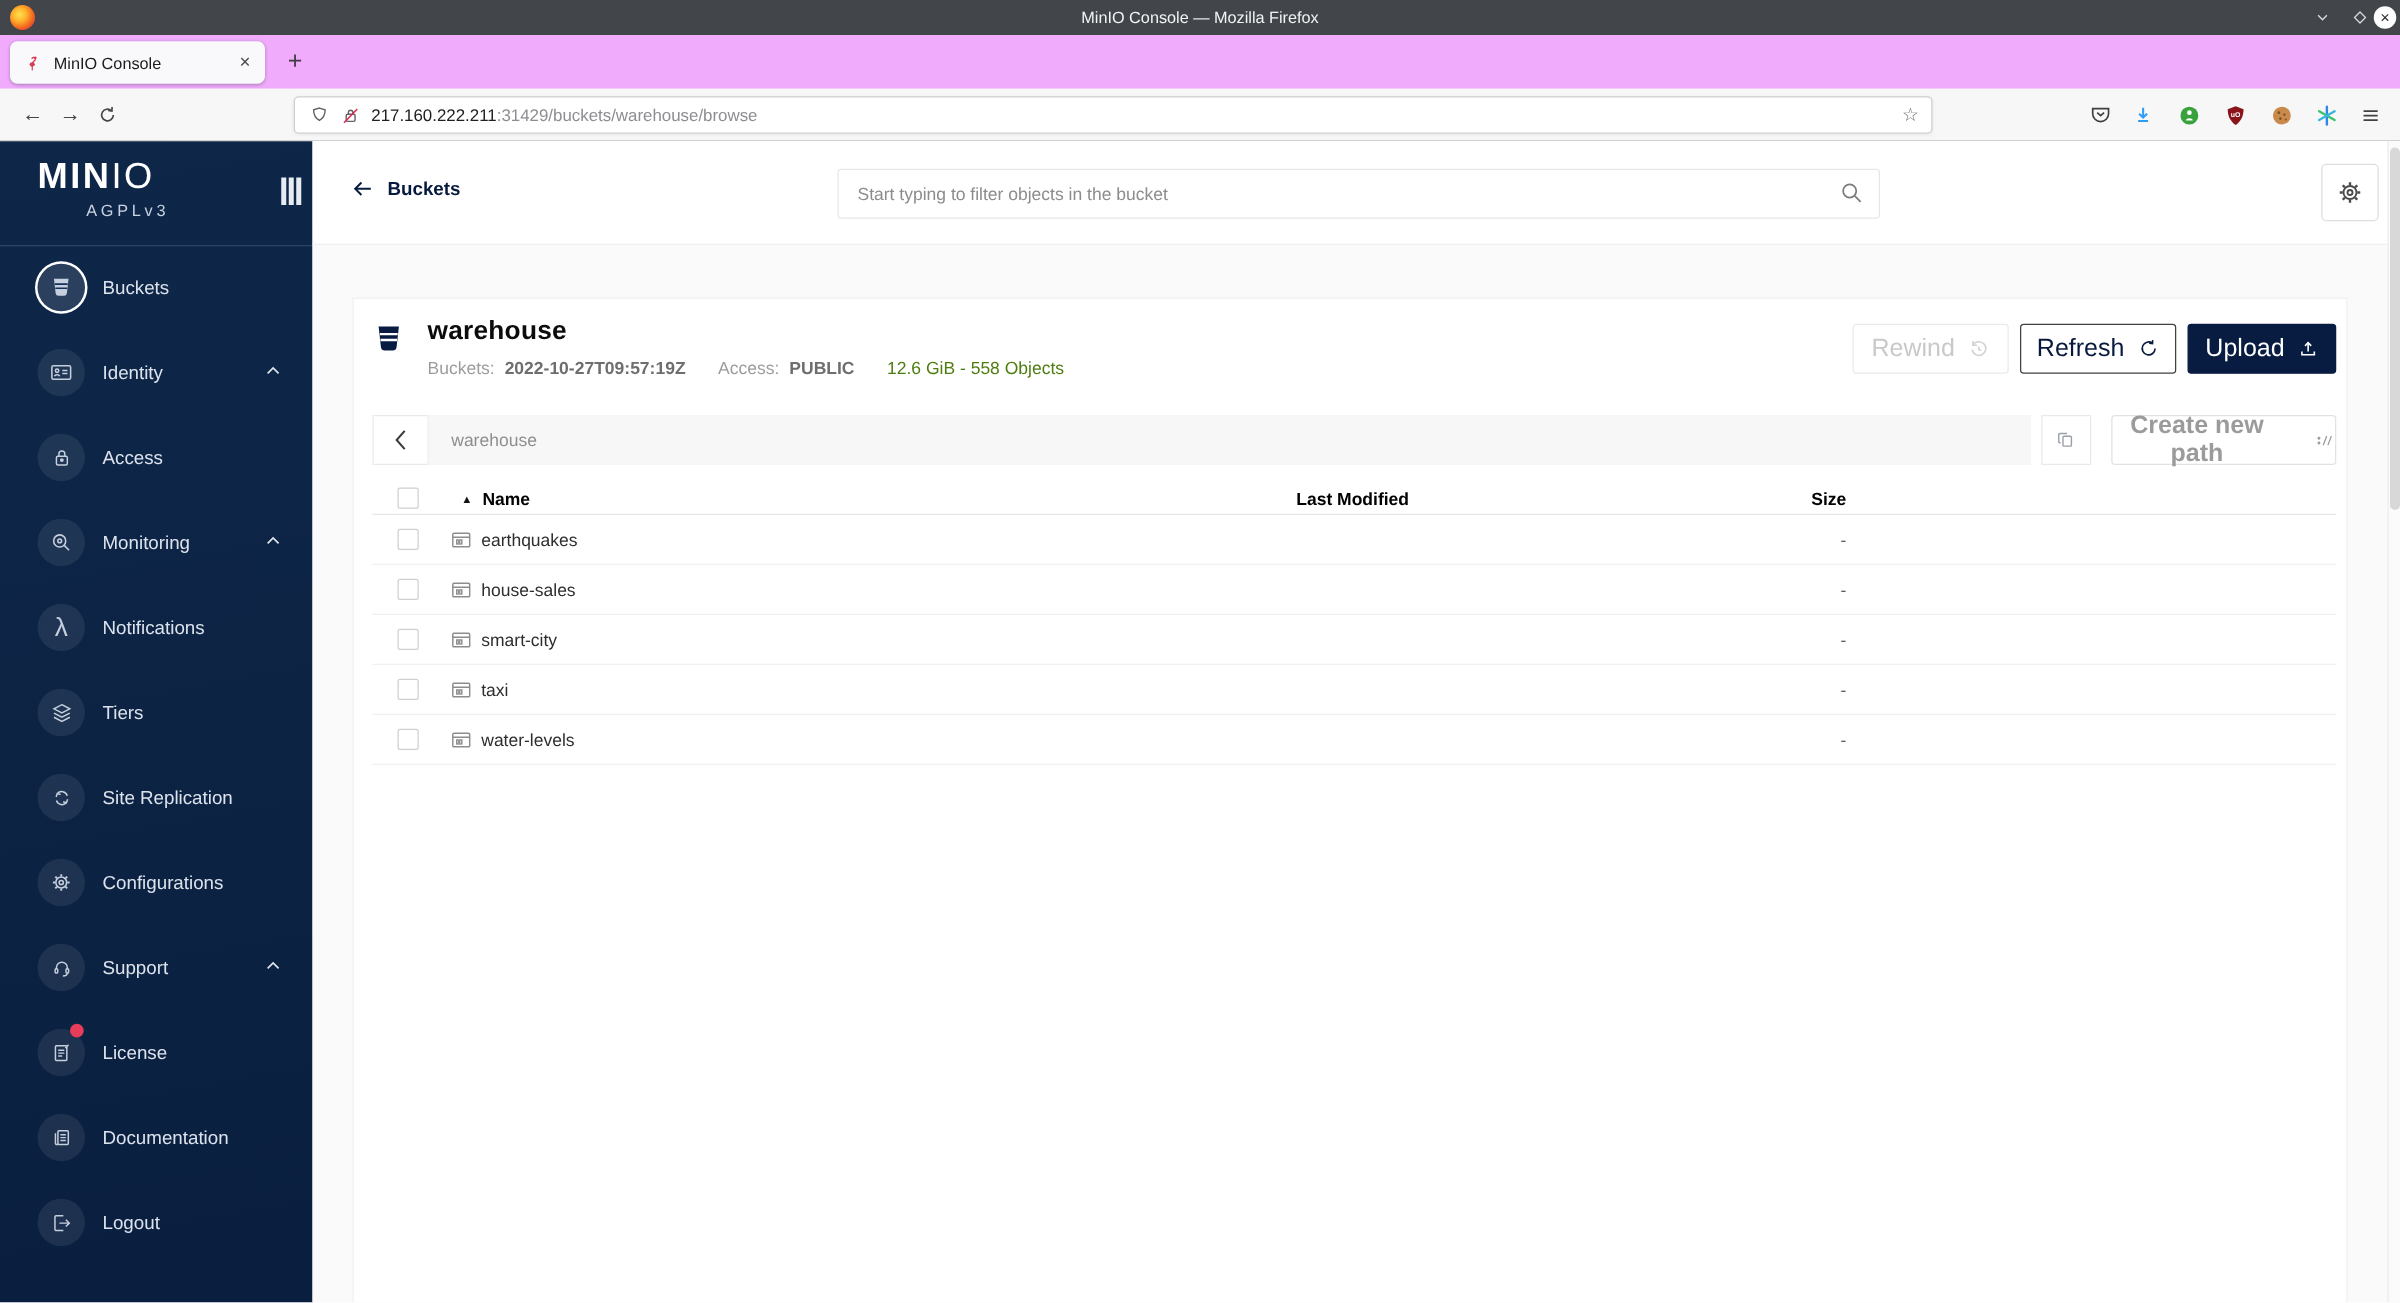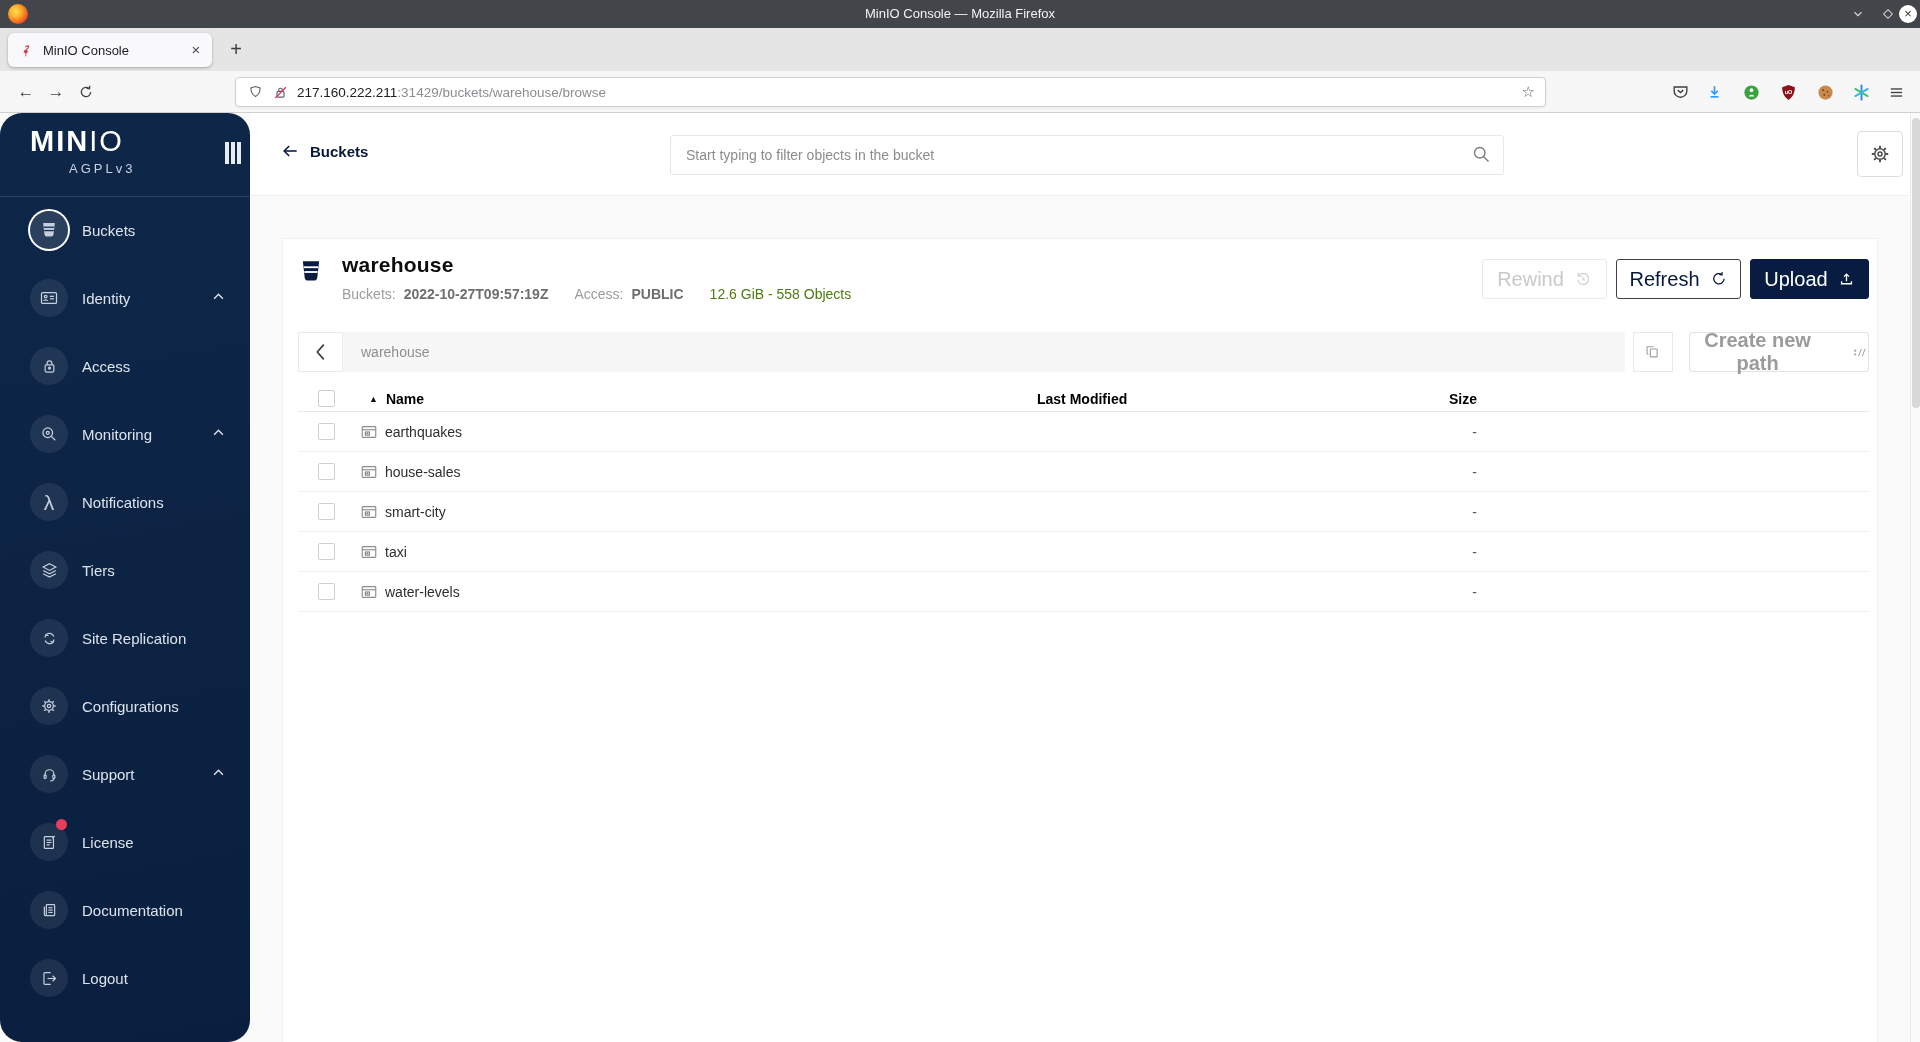--- a/index.html
+++ b/index.html
@@ -8,21 +8,21 @@
 
   
   #titlebar { position:absolute; left:0; top:0; width:1920px; height:28px; background:#42464a; }
   #ff-logo { position:absolute; left:8px; top:4px; width:20px; height:20px; border-radius:50%;
     background:radial-gradient(circle at 38% 38%, #ffe14d 0%, #ffb52e 30%, #f4661e 62%, #c2185b 100%); }
   #win-title { position:absolute; left:0; right:0; top:0; height:28px; line-height:28px; text-align:center;
     color:#f1f2f3; font-size:13px; }
   .winctl { position:absolute; top:5px; width:18px; height:18px; display:flex; align-items:center; justify-content:center; }
   #ctl-close { background:#fff; border-radius:50%; color:#2f2f2f; font-size:13px; line-height:18px; text-align:center; }
 
-  #tabstrip { position:absolute; left:0; top:28px; width:1920px; height:43px; background:#e5e5e5; }
+  #tabstrip { position:absolute; left:0; top:28px; width:1920px; height:43px; background:#f0abfc; }
   #tab { position:absolute; left:8px; top:5px; width:204px; height:34px; background:#f9f9fb; border-radius:6px;
     box-shadow:0 1px 3px rgba(0,0,0,.28); display:flex; align-items:center; }
   #tab-title { font-size:13px; color:#1b1b1f; margin-left:8px; flex:1; white-space:nowrap; overflow:hidden; }
   #tab-close { width:20px; height:20px; margin-right:6px; text-align:center; line-height:19px; font-size:15px; color:#4a4a4a; }
   #newtab { position:absolute; left:222px; top:8px; width:28px; height:28px; text-align:center; line-height:27px;
     font-size:20px; color:#3c3c41; }
 
   #navbar { position:absolute; left:0; top:71px; width:1920px; height:42px; background:#f7f7f8; border-bottom:1px solid #d0d0d3; }
   .navbtn { position:absolute; top:5px; width:32px; height:32px; display:flex; align-items:center; justify-content:center;
     font-size:17px; color:#454545; border-radius:4px; }
@@ -31,21 +31,21 @@
   #url-text { font-size:13.5px; margin-left:8px; color:#202020; white-space:nowrap; }
   #url-text .rest { color:#8d8d92; }
   #url-star { margin-left:auto; margin-right:10px; font-size:15px; color:#5f6368; }
   .tb-ico { position:absolute; top:9px; width:24px; height:24px; display:flex; align-items:center; justify-content:center; }
 
   
   #app { position:absolute; left:0; top:113px; width:1920px; height:929px; background:#fafafa; }
 
   
   #sidebar { position:absolute; left:0; top:0; width:250px; height:929px;
-    background:linear-gradient(170deg,#0e2749 0%,#0a1f3f 100%);border-radius:22px; }
+    background:linear-gradient(170deg,#0e2749 0%,#0a1f3f 100%); }
   #brand { position:relative; height:84px; border-bottom:1px solid rgba(255,255,255,.14); }
   #brand-mark { position:absolute; left:30px; top:12px; color:#fff; font-size:29px; letter-spacing:2px; }
   #brand-mark b { font-weight:700; }
   #brand-mark span { font-weight:250; }
   #brand-lic { position:absolute; left:69px; top:48px; color:#c9d2e2; font-size:13px; letter-spacing:3px; }
   #collapse { position:absolute; right:9px; top:29px; display:flex; gap:2px; }
   #collapse i { display:block; width:4px; height:22px; background:#e8ecf2; }
   #nav { position:absolute; left:0; top:97px; width:250px; }
   .nav-item { position:relative; height:40px; margin:0 0 28px 0; display:flex; align-items:center; }
   .nav-circle { width:38px; height:38px; margin-left:30px; border-radius:50%; background:rgba(255,255,255,.08);

